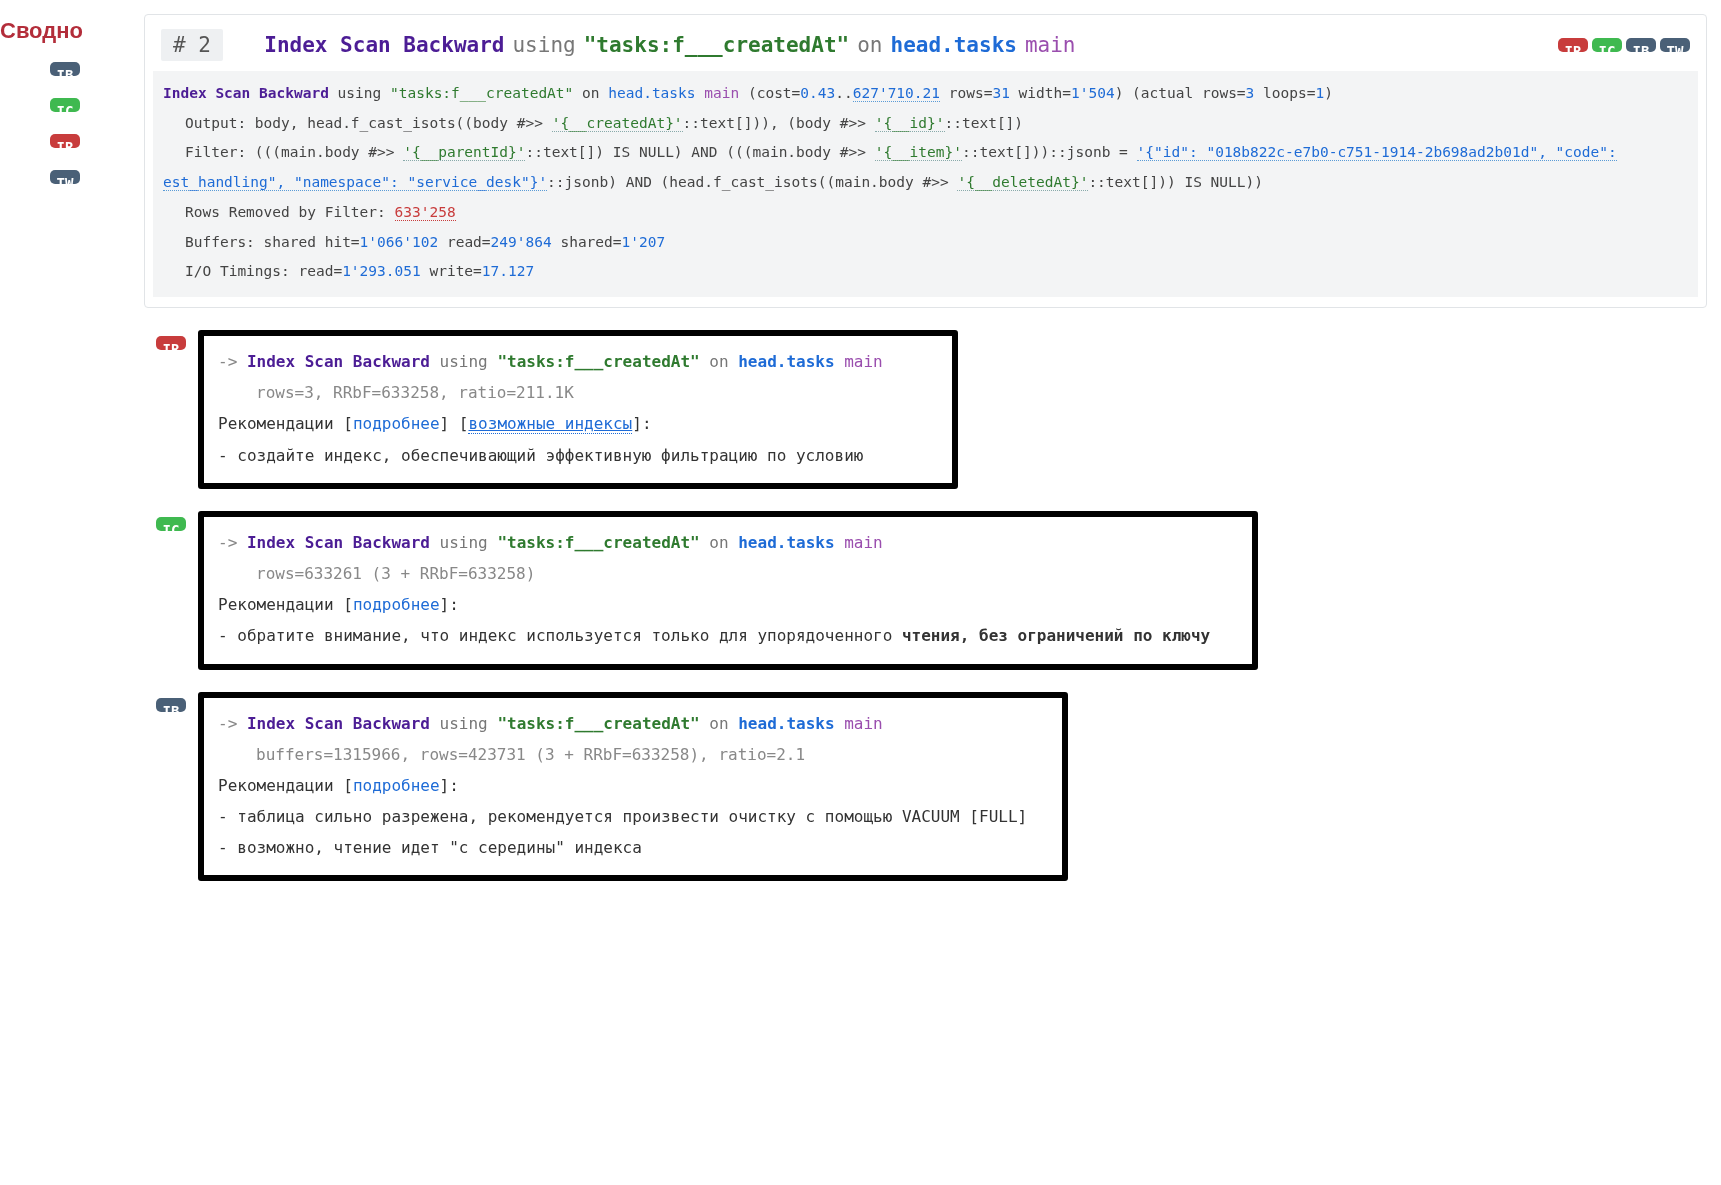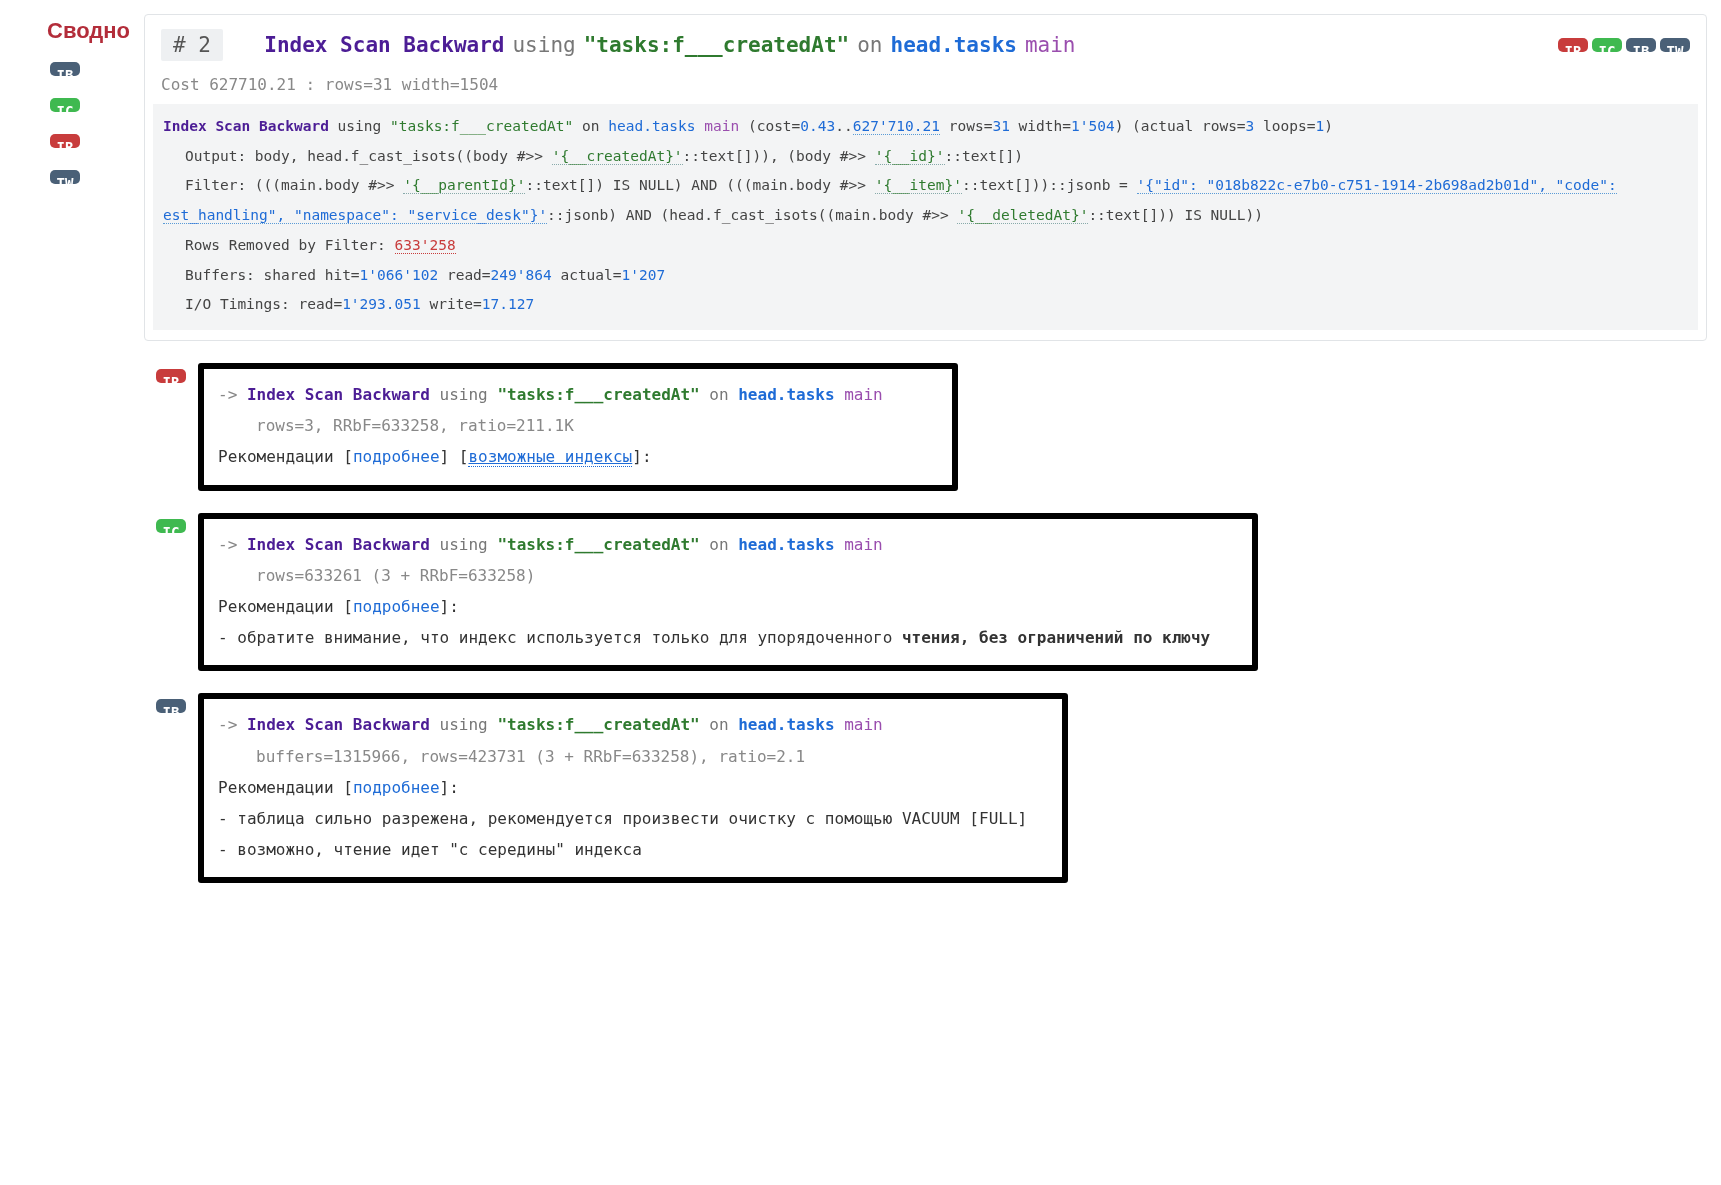--- a/index.html
+++ b/index.html
@@ -14,21 +14,21 @@
   }
 
   
   .sidebar {
     width: 130px;
     padding: 18px 0 0 0;
     background: #ffffff;
   }
   .sidebar h1 {
     margin: 0 0 18px 0;
-    text-align: right;
+    text-align: left;
     font-family: "Segoe UI", "Helvetica Neue", Arial, sans-serif;
     font-weight: 700;
     font-size: 22px;
     color: #b32d3a;
   }
   .sidebar ul { list-style: none; margin: 0; padding: 0; }
   .sidebar li { display: flex; justify-content: center; margin-bottom: 22px; }
 
   .badge {
     display: inline-block;
@@ -154,40 +154,39 @@
       <span class="tbl">head.tasks</span>
       <span class="alias">main</span>
       <span class="head-badges">
         <span class="badge badge-ir">IR</span>
         <span class="badge badge-ic">IC</span>
         <span class="badge badge-ib">IB</span>
         <span class="badge badge-tw">TW</span>
       </span>
     </div>
 
-    <div class="cost-line">Cost 627710.21    : rows=31 width=1504</div>
 
     <div class="raw">
       <div class="row">
         <span class="op" style="font-weight:700">Index Scan Backward</span><span> using </span><span class="idxname">"tasks:f___createdAt"</span><span> on </span><span class="tbl">head.tasks</span><span class="alias"> main  </span><span>(cost=</span><span class="num-blue">0.43</span><span>..</span><span class="cost-big">627'710.21</span><span> rows=</span><span class="num-blue">31</span><span> width=</span><span class="num-blue">1'504</span><span>) (actual rows=</span><span class="num-blue">3</span><span> loops=</span><span class="num-blue">1</span><span>)</span>
       </div>
       <div class="row indent">
         <span>Output: body, head.f_cast_isots((body #&gt;&gt; </span><span class="lit">'{__createdAt}'</span><span>::text[])), (body #&gt;&gt; </span><span class="lit">'{__id}'</span><span>::text[])</span>
       </div>
       <div class="row indent">
         <span>Filter: (((main.body #&gt;&gt; </span><span class="lit">'{__parentId}'</span><span>::text[]) IS NULL) AND (((main.body #&gt;&gt; </span><span class="lit">'{__item}'</span><span>::text[]))::jsonb = </span><span class="json-lit">'{"id": "018b822c-e7b0-c751-1914-2b698ad2b01d", "code":</span>
       </div>
       <div class="row">
         <span class="json-lit">est_handling", "namespace": "service_desk"}'</span><span>::jsonb) AND (head.f_cast_isots((main.body #&gt;&gt; </span><span class="lit">'{__deletedAt}'</span><span>::text[])) IS NULL))</span>
       </div>
       <div class="row indent">
         <span>Rows Removed by Filter: </span><span class="num-red">633'258</span>
       </div>
       <div class="row indent">
-        <span>Buffers: shared hit=</span><span class="num-blue">1'066'102</span><span> read=</span><span class="num-blue">249'864</span><span> actual=</span><span class="num-blue">1'207</span>
+        <span>Buffers: shared hit=</span><span class="num-blue">1'066'102</span><span> read=</span><span class="num-blue">249'864</span><span> shared=</span><span class="num-blue">1'207</span>
       </div>
       <div class="row indent">
         <span>I/O Timings: read=</span><span class="num-blue">1'293.051</span><span> write=</span><span class="num-blue">17.127</span>
       </div>
     </div>
   </section>
 
   <div class="reco-row">
     <span class="badge badge-ir">IR</span>
     <div class="card" style="width:760px">
@@ -198,20 +197,21 @@
         <span class="idxname">"tasks:f___createdAt"</span>
         <span> </span><span class="kw">on</span><span> </span>
         <span class="tbl">head.tasks</span><span> </span>
         <span class="alias">main</span>
       </div>
       <div class="subline">rows=3, RRbF=633258, ratio=211.1K</div>
       <div class="body">
         <span>Рекомендации</span>
         <span> [</span><span class="link">подробнее</span><span>] </span>
         <span>[</span><span class="link u">возможные индексы</span><span>]</span><span>:</span>
+        <div>- создайте индекс, обеспечивающий эффективную фильтрацию по условию</div>
       </div>
     </div>
   </div>
 
   <div class="reco-row">
     <span class="badge badge-ic">IC</span>
     <div class="card" style="width:1060px">
       <div class="head-line">
         <span class="arrow">-&gt; </span>
         <span class="op">Index Scan Backward</span>

